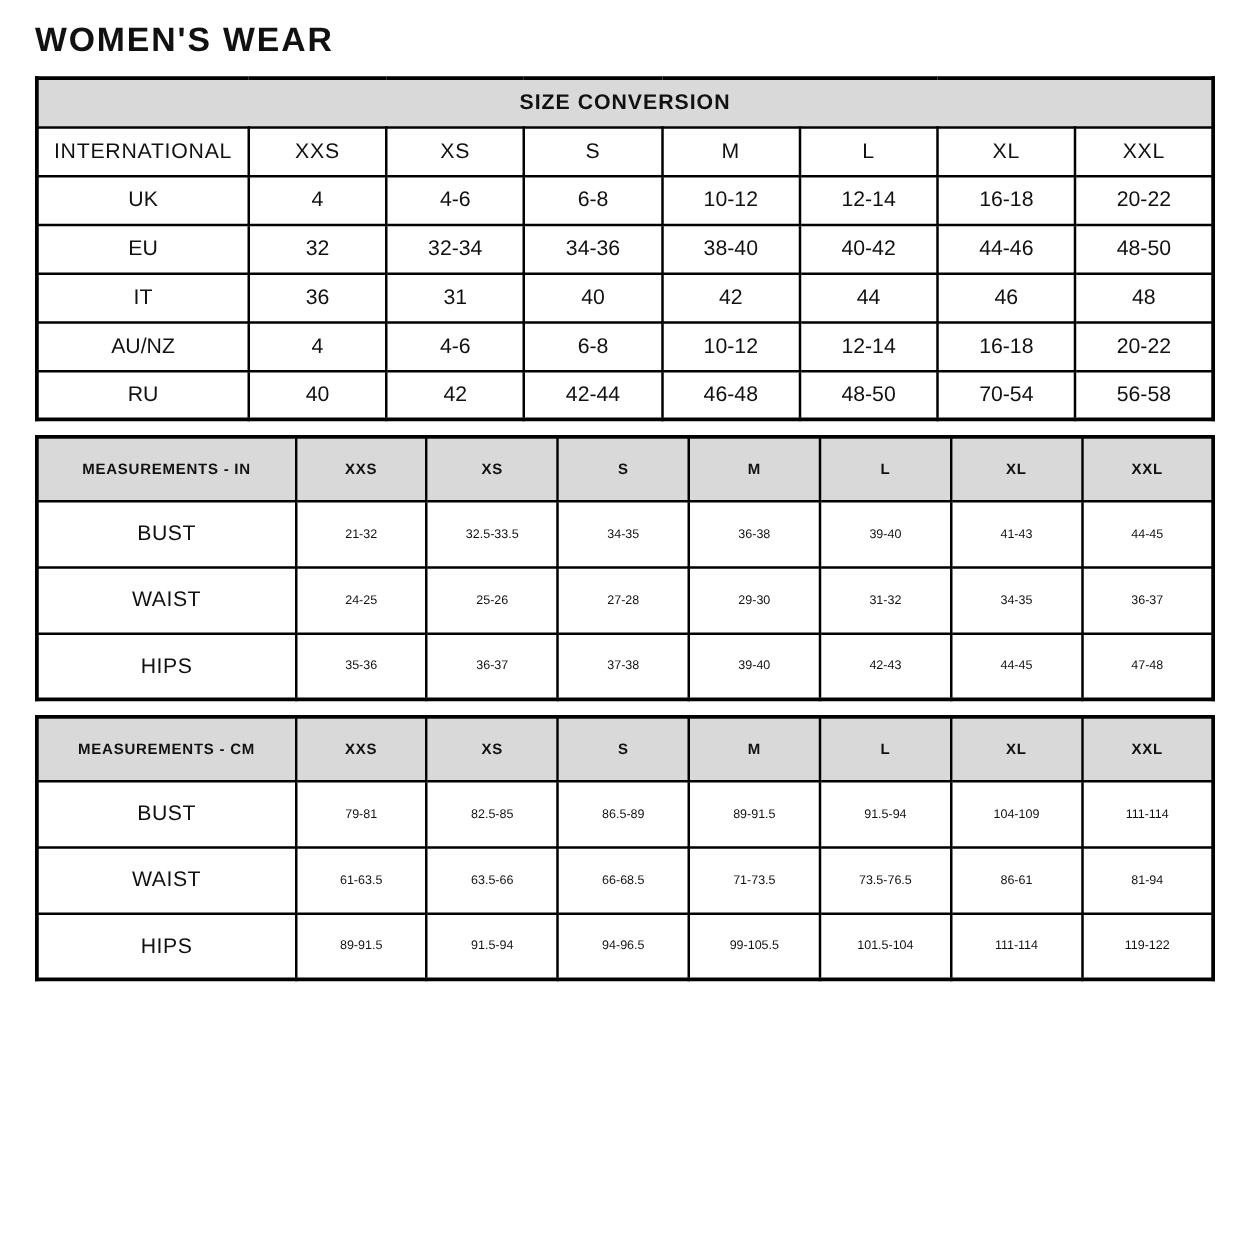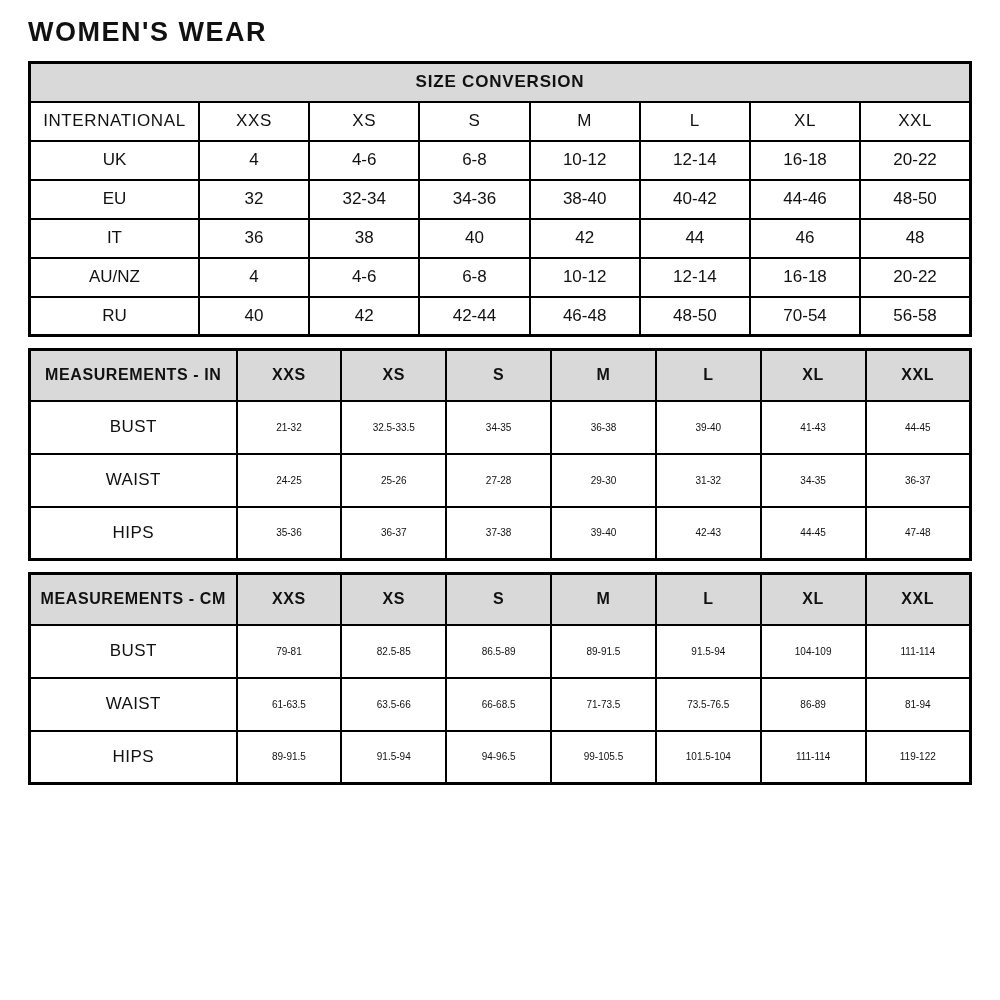--- a/index.html
+++ b/index.html
@@ -43,21 +43,21 @@
     letter-spacing: 0.8px;
   }
   
   .tbl-size td { height: 39px; font-size: 17px; }
   .tbl-size .hdr-cell { font-size: 17px; letter-spacing: 0.6px; }
   .tbl-size col.c-label { width: 18%; }
   
   .tbl-meas col.c-label { width: 22%; }
   .tbl-meas .size-cell {
     height: 51px;
-    font-size: 16px;
+    font-size: 12px;
     font-weight: 700;
     letter-spacing: 0.6px;
   }
   .tbl-meas td { height: 53px; }
   .tbl-meas .row-label-cell { font-size: 17px; letter-spacing: 0.4px; margin-top: 11px; }
   .tbl-meas .value-cell { font-size: 10px; }
 </style>
 </head>
 <body>
 
@@ -100,21 +100,21 @@
       <td>32-34</td>
       <td>34-36</td>
       <td>38-40</td>
       <td>40-42</td>
       <td>44-46</td>
       <td>48-50</td>
     </tr>
     <tr>
       <td>IT</td>
       <td>36</td>
-      <td>38</td>
+      <td>31</td>
       <td>40</td>
       <td>42</td>
       <td>44</td>
       <td>46</td>
       <td>48</td>
     </tr>
     <tr>
       <td>AU/NZ</td>
       <td>4</td>
       <td>4-6</td>
@@ -212,21 +212,21 @@
       <td class="value-cell">104-109</td>
       <td class="value-cell">111-114</td>
     </tr>
     <tr>
       <td class="row-label-cell">WAIST</td>
       <td class="value-cell">61-63.5</td>
       <td class="value-cell">63.5-66</td>
       <td class="value-cell">66-68.5</td>
       <td class="value-cell">71-73.5</td>
       <td class="value-cell">73.5-76.5</td>
-      <td class="value-cell">86-89</td>
+      <td class="value-cell">86-61</td>
       <td class="value-cell">81-94</td>
     </tr>
     <tr>
       <td class="row-label-cell">HIPS</td>
       <td class="value-cell">89-91.5</td>
       <td class="value-cell">91.5-94</td>
       <td class="value-cell">94-96.5</td>
       <td class="value-cell">99-105.5</td>
       <td class="value-cell">101.5-104</td>
       <td class="value-cell">111-114</td>

